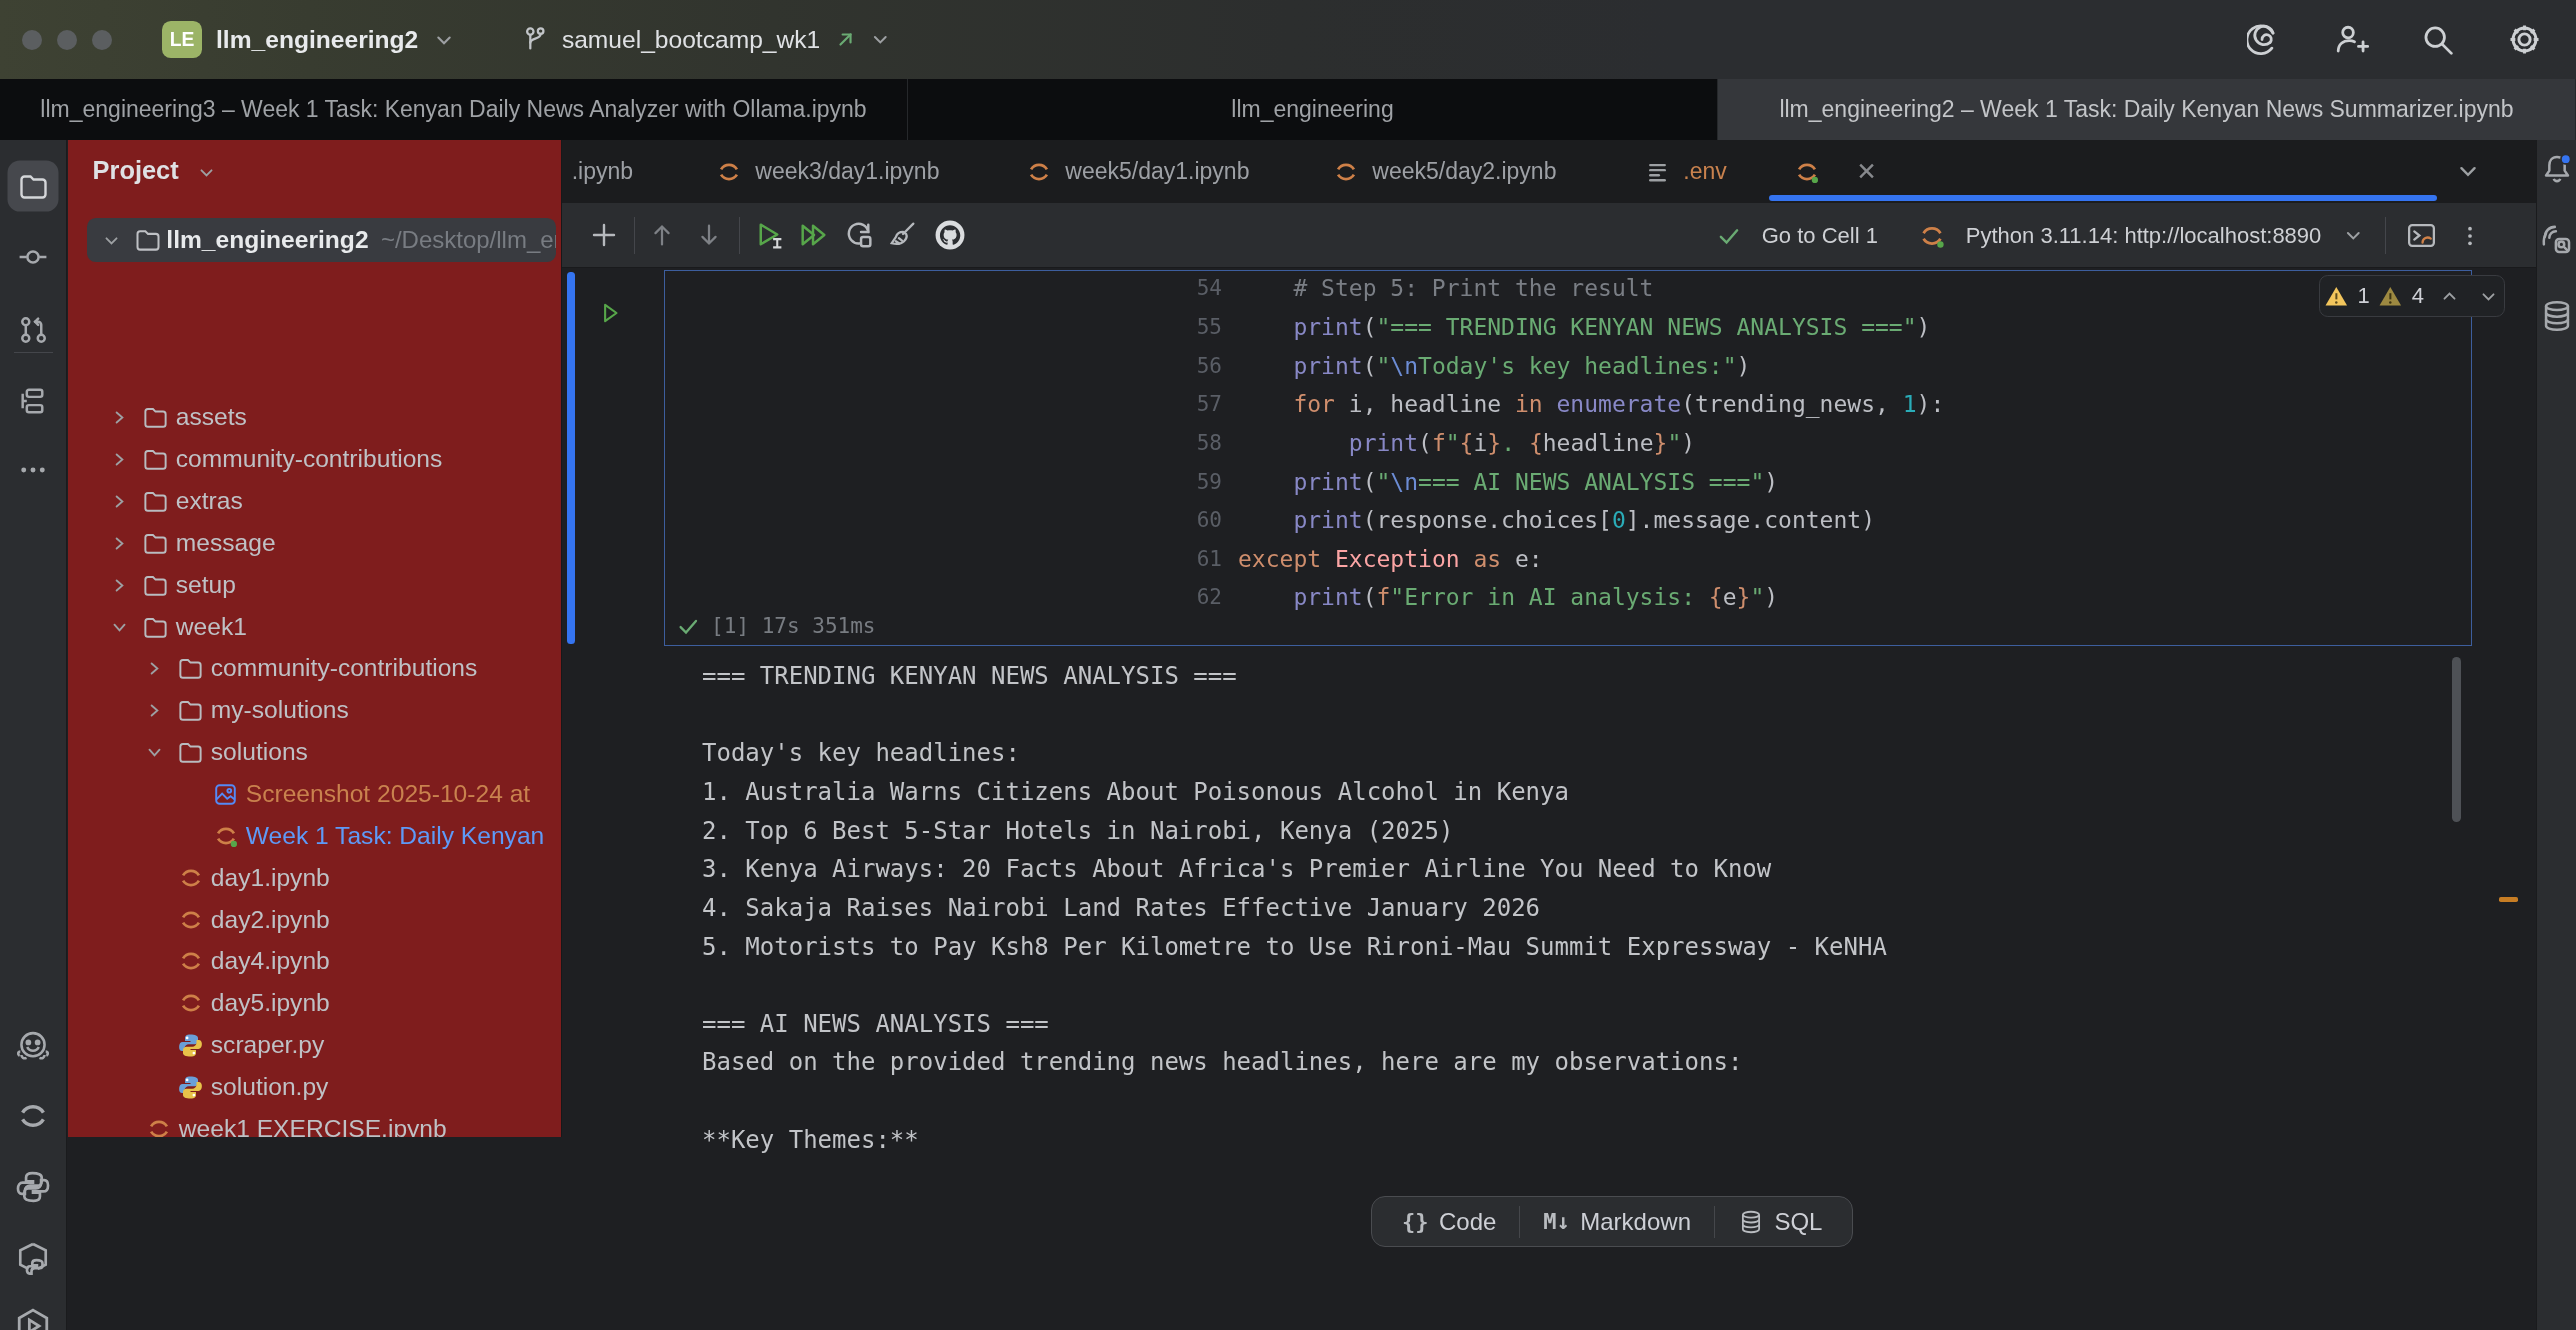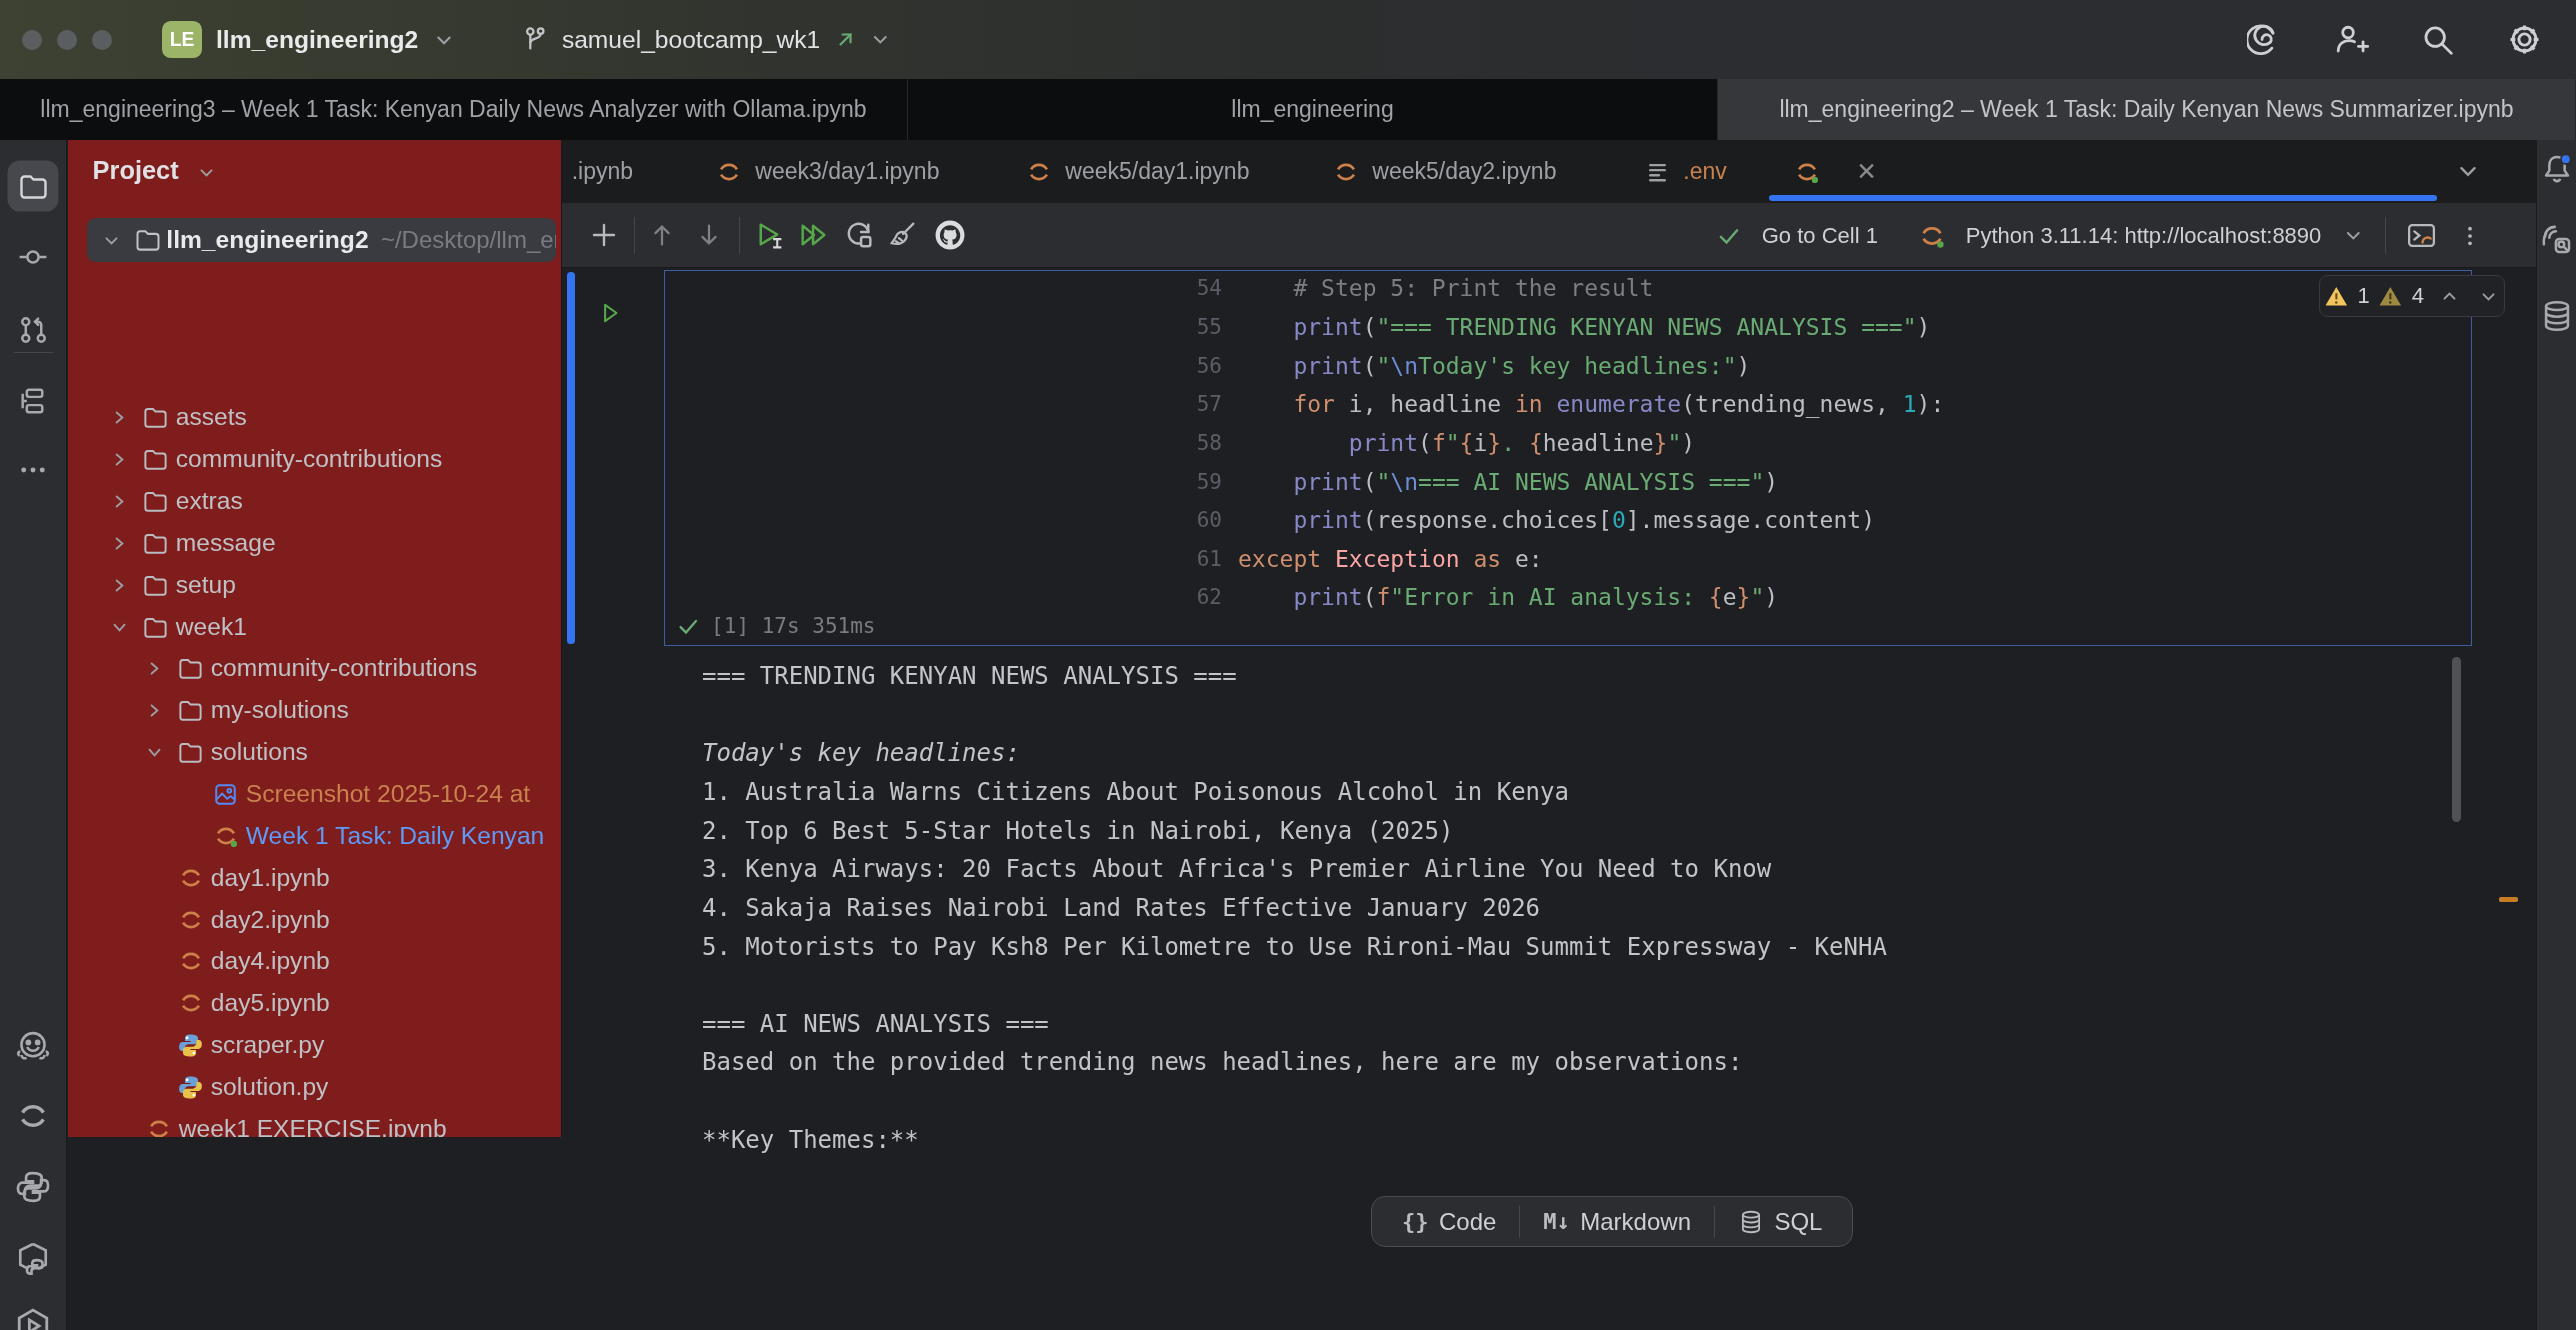--- a/index.html
+++ b/index.html
@@ -761,21 +761,21 @@
         <path d="M9 19 l7-7 7 7" fill="none" stroke="#9DA0A3" stroke-width="2.6" stroke-linecap="round"></path>
       </svg>
     <svg width="23" height="23" viewBox="0 0 32 32" style="margin-left:7px">
         <path d="M9 13 l7 7 7-7" fill="none" stroke="#9DA0A3" stroke-width="2.6" stroke-linecap="round"></path>
       </svg>
   </div>
 
   <div id="outlines">
       <div class="outline-row" style="top: 656px;">=== TRENDING KENYAN NEWS ANALYSIS ===</div>
       <div class="outline-row" style="top: 695px;"></div>
-      <div class="outline-row" style="top: 733px; font-style: italic;">Today's key headlines:</div>
+      <div class="outline-row" style="top: 733px;">Today's key headlines:</div>
       <div class="outline-row" style="top: 772px;">1. Australia Warns Citizens About Poisonous Alcohol in Kenya</div>
       <div class="outline-row" style="top: 811px;">2. Top 6 Best 5-Star Hotels in Nairobi, Kenya (2025)</div>
       <div class="outline-row" style="top: 849px;">3. Kenya Airways: 20 Facts About Africa's Premier Airline You Need to Know</div>
       <div class="outline-row" style="top: 888px;">4. Sakaja Raises Nairobi Land Rates Effective January 2026</div>
       <div class="outline-row" style="top: 927px;">5. Motorists to Pay Ksh8 Per Kilometre to Use Rironi-Mau Summit Expressway - KeNHA</div>
       <div class="outline-row" style="top: 965px;"></div>
       <div class="outline-row" style="top: 1004px;">=== AI NEWS ANALYSIS ===</div>
       <div class="outline-row" style="top: 1042px;">Based on the provided trending news headlines, here are my observations:</div>
       <div class="outline-row" style="top: 1081px;"></div>
       <div class="outline-row" style="top: 1120px;">**Key Themes:**</div>

